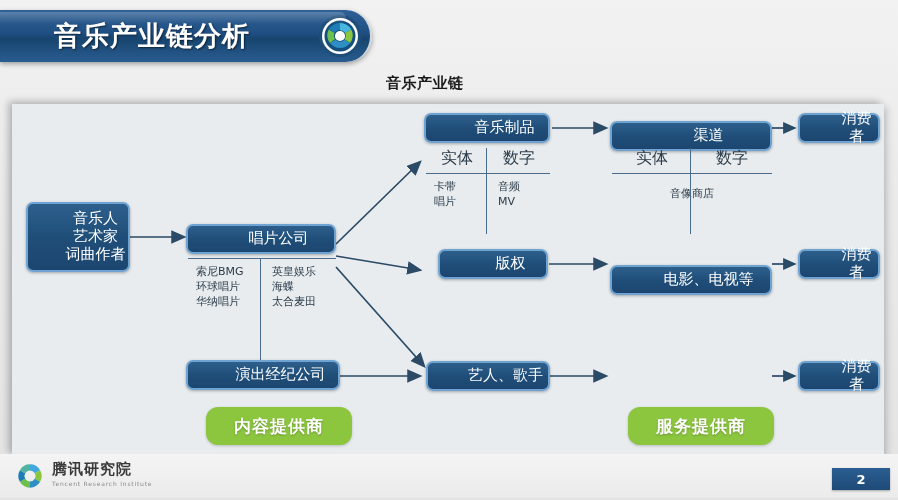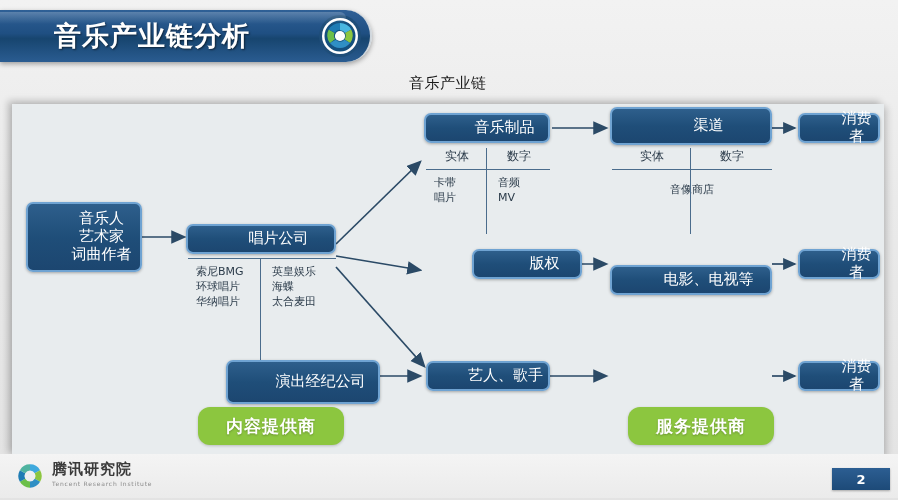--- a/index.html
+++ b/index.html
@@ -38,23 +38,22 @@
   }
   #banner-logo {
     position: absolute; right: 8px; top: 50%;
     transform: translateY(-50%);
     width: 44px; height: 44px;
   }
 
   
   #slide-subtitle {
     position: absolute; left: 386px; top: 74px;
-    font-size: 15px; font-weight: normal; color: #1b1b1b;
+    font-size: 15px; font-weight: bold; color: #1b1b1b;
     letter-spacing: .5px;
-    margin-left: 23px;
   }
 
   
   #content-panel {
     position: absolute; left: 12px; top: 104px;
     width: 872px; height: 352px;
     background: #e8ecee;
     box-shadow: -4px -3px 7px rgba(0,0,0,.22), 3px 3px 7px rgba(0,0,0,.18);
   }
   #diagram { position: absolute; inset: 0; }
@@ -85,21 +84,21 @@
     display: flex; align-items: center; justify-content: center;
     font-size: 17px; font-weight: bold;
     letter-spacing: 1px;
     text-shadow: 0 1px 2px rgba(0,0,0,.25);
     box-shadow: 0 1px 3px rgba(0,0,0,.2);
   }
 
   
   .subtable { position: absolute; color: #2b3b4a; }
   .subtable .hdr {
-    display: flex; font-size: 12px; text-align: center;
+    display: flex; font-size: 16px; text-align: center;
     padding-bottom: 4px;
   }
   .subtable .hdr > div { flex: 1; }
   .subtable .rule { height: 1px; background: #4a6c8c; }
   .subtable .body {
     display: flex; font-size: 11px; line-height: 1.35;
     padding-top: 6px;
   }
   .subtable .body > div { flex: 1; }
   .subtable .col-l { padding-left: 8px; }
@@ -180,84 +179,84 @@
 
       <line x1="537" y1="160" x2="594" y2="160" stroke="#2b4a66" stroke-width="1.7" marker-end="url(#ah)"></line>
 
       <line x1="760" y1="160" x2="783" y2="160" stroke="#2b4a66" stroke-width="1.7" marker-end="url(#ah2)"></line>
 
       <line x1="537" y1="272" x2="594" y2="272" stroke="#2b4a66" stroke-width="1.7" marker-end="url(#ah)"></line>
 
       <line x1="760" y1="272" x2="783" y2="272" stroke="#2b4a66" stroke-width="1.7" marker-end="url(#ah2)"></line>
     </svg>
 
-    <div class="node big" style="left:14px;top:98px;width:116px;height:70px;text-align:center;">音乐人
+    <div class="node big" style="left:14px;top:98px;width:104px;height:70px;text-align:center;">音乐人
 艺术家
 词曲作者</div>
 
     <div class="node big" style="left:174px;top:120px;width:150px;height:30px;">唱片公司</div>
 
     <div class="subtable" style="left:176px;top:154px;width:148px;">
       <div class="rule"></div>
       <div class="body">
         <div class="col-l" style="white-space:pre-line">索尼BMG
 环球唱片
 华纳唱片</div>
         <div class="col-r" style="white-space:pre-line">英皇娱乐
 海蝶
 太合麦田</div>
       </div>
       <div class="vdiv" style="left:72px;top:0;height:106px;"></div>
     </div>
 
-    <div class="node big" style="left:174px;top:256px;width:154px;height:44px;margin-left:40px;">演出经纪公司</div>
+    <div class="node big" style="left:174px;top:256px;width:154px;height:30px;">演出经纪公司</div>
 
     <div class="node big" style="left:412px;top:9px;width:126px;height:30px;">音乐制品</div>
 
     <div class="subtable" style="left:414px;top:44px;width:124px;">
       <div class="hdr">
         <div>实体</div>
         <div>数字</div>
       </div>
       <div class="rule"></div>
       <div class="body">
         <div class="col-l" style="white-space:pre-line">卡带
 唱片</div>
         <div class="col-r" style="white-space:pre-line">音频
 MV</div>
       </div>
       <div class="vdiv" style="left:60px;top:0;height:86px;"></div>
     </div>
 
-    <div class="node big" style="left:426px;top:145px;width:110px;height:30px;margin-left:34px;">版权</div>
+    <div class="node big" style="left:426px;top:145px;width:110px;height:30px;">版权</div>
 
     <div class="node big" style="left:414px;top:257px;width:124px;height:30px;">艺人、歌手</div>
 
-    <div class="node big" style="left:598px;top:3px;width:162px;height:38px;">渠道</div>
+    <div class="node big" style="left:598px;top:17px;width:162px;height:30px;">渠道</div>
 
     <div class="subtable" style="left:600px;top:44px;width:160px;">
       <div class="hdr">
         <div>实体</div>
         <div>数字</div>
       </div>
       <div class="rule"></div>
       <div class="body">
         <div class="center-cell" style="white-space:pre-line;padding-top:7px">音像商店</div>
       </div>
       <div class="vdiv" style="left:78px;top:0;height:86px;"></div>
     </div>
 
     <div class="node big" style="left:598px;top:161px;width:162px;height:30px;">电影、电视等</div>
 
 
     <div class="node big" style="left:786px;top:9px;width:82px;height:30px;">消费者</div>
     <div class="node big" style="left:786px;top:145px;width:82px;height:30px;">消费者</div>
     <div class="node big" style="left:786px;top:257px;width:82px;height:30px;">消费者</div>
 
-    <div class="node-green" style="left:186px;top:303px;width:146px;height:38px;">内容提供商</div>
+    <div class="node-green" style="left:194px;top:303px;width:146px;height:38px;">内容提供商</div>
     <div class="node-green" style="left:616px;top:303px;width:146px;height:38px;">服务提供商</div>
 
   </div>
 </div>
 
 <div id="footer-bar">
   <span id="footer-logo">
     <svg width="32" height="32" viewBox="0 0 44 44">
       <path d="M22 6 a16 16 0 0 1 13.9 8 l-7.3 4.2 a7.6 7.6 0 0 0 -6.6 -3.8 z" fill="#3fa9dd"></path>
       <path d="M35.9 14 a16 16 0 0 1 0 16 l-7.3 -4.2 a7.6 7.6 0 0 0 0 -7.6 z" fill="#8cc63f"></path>

